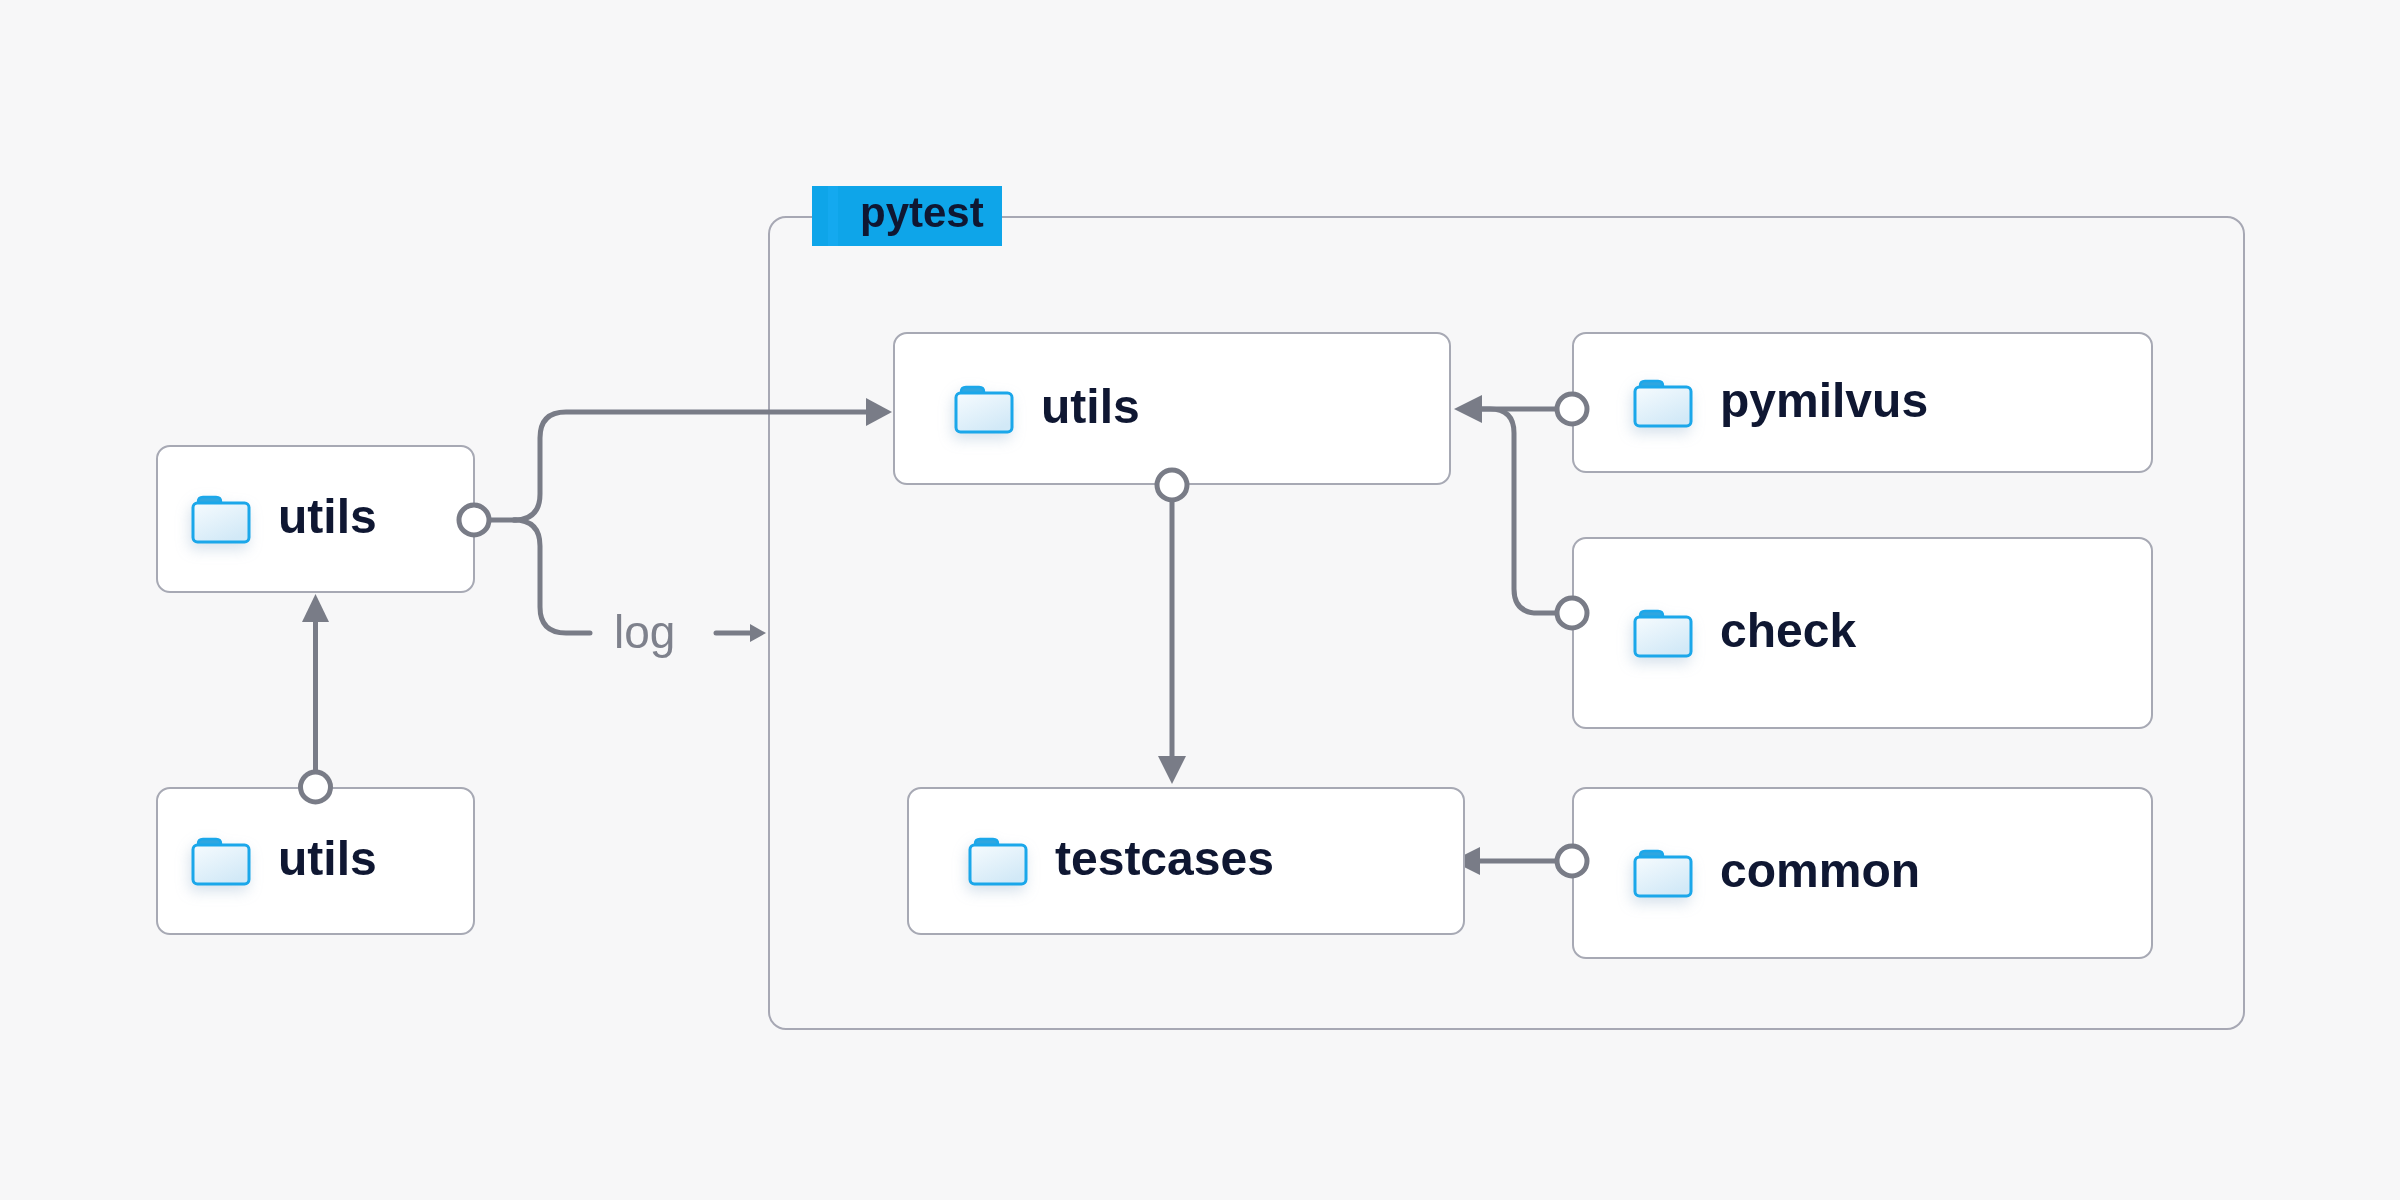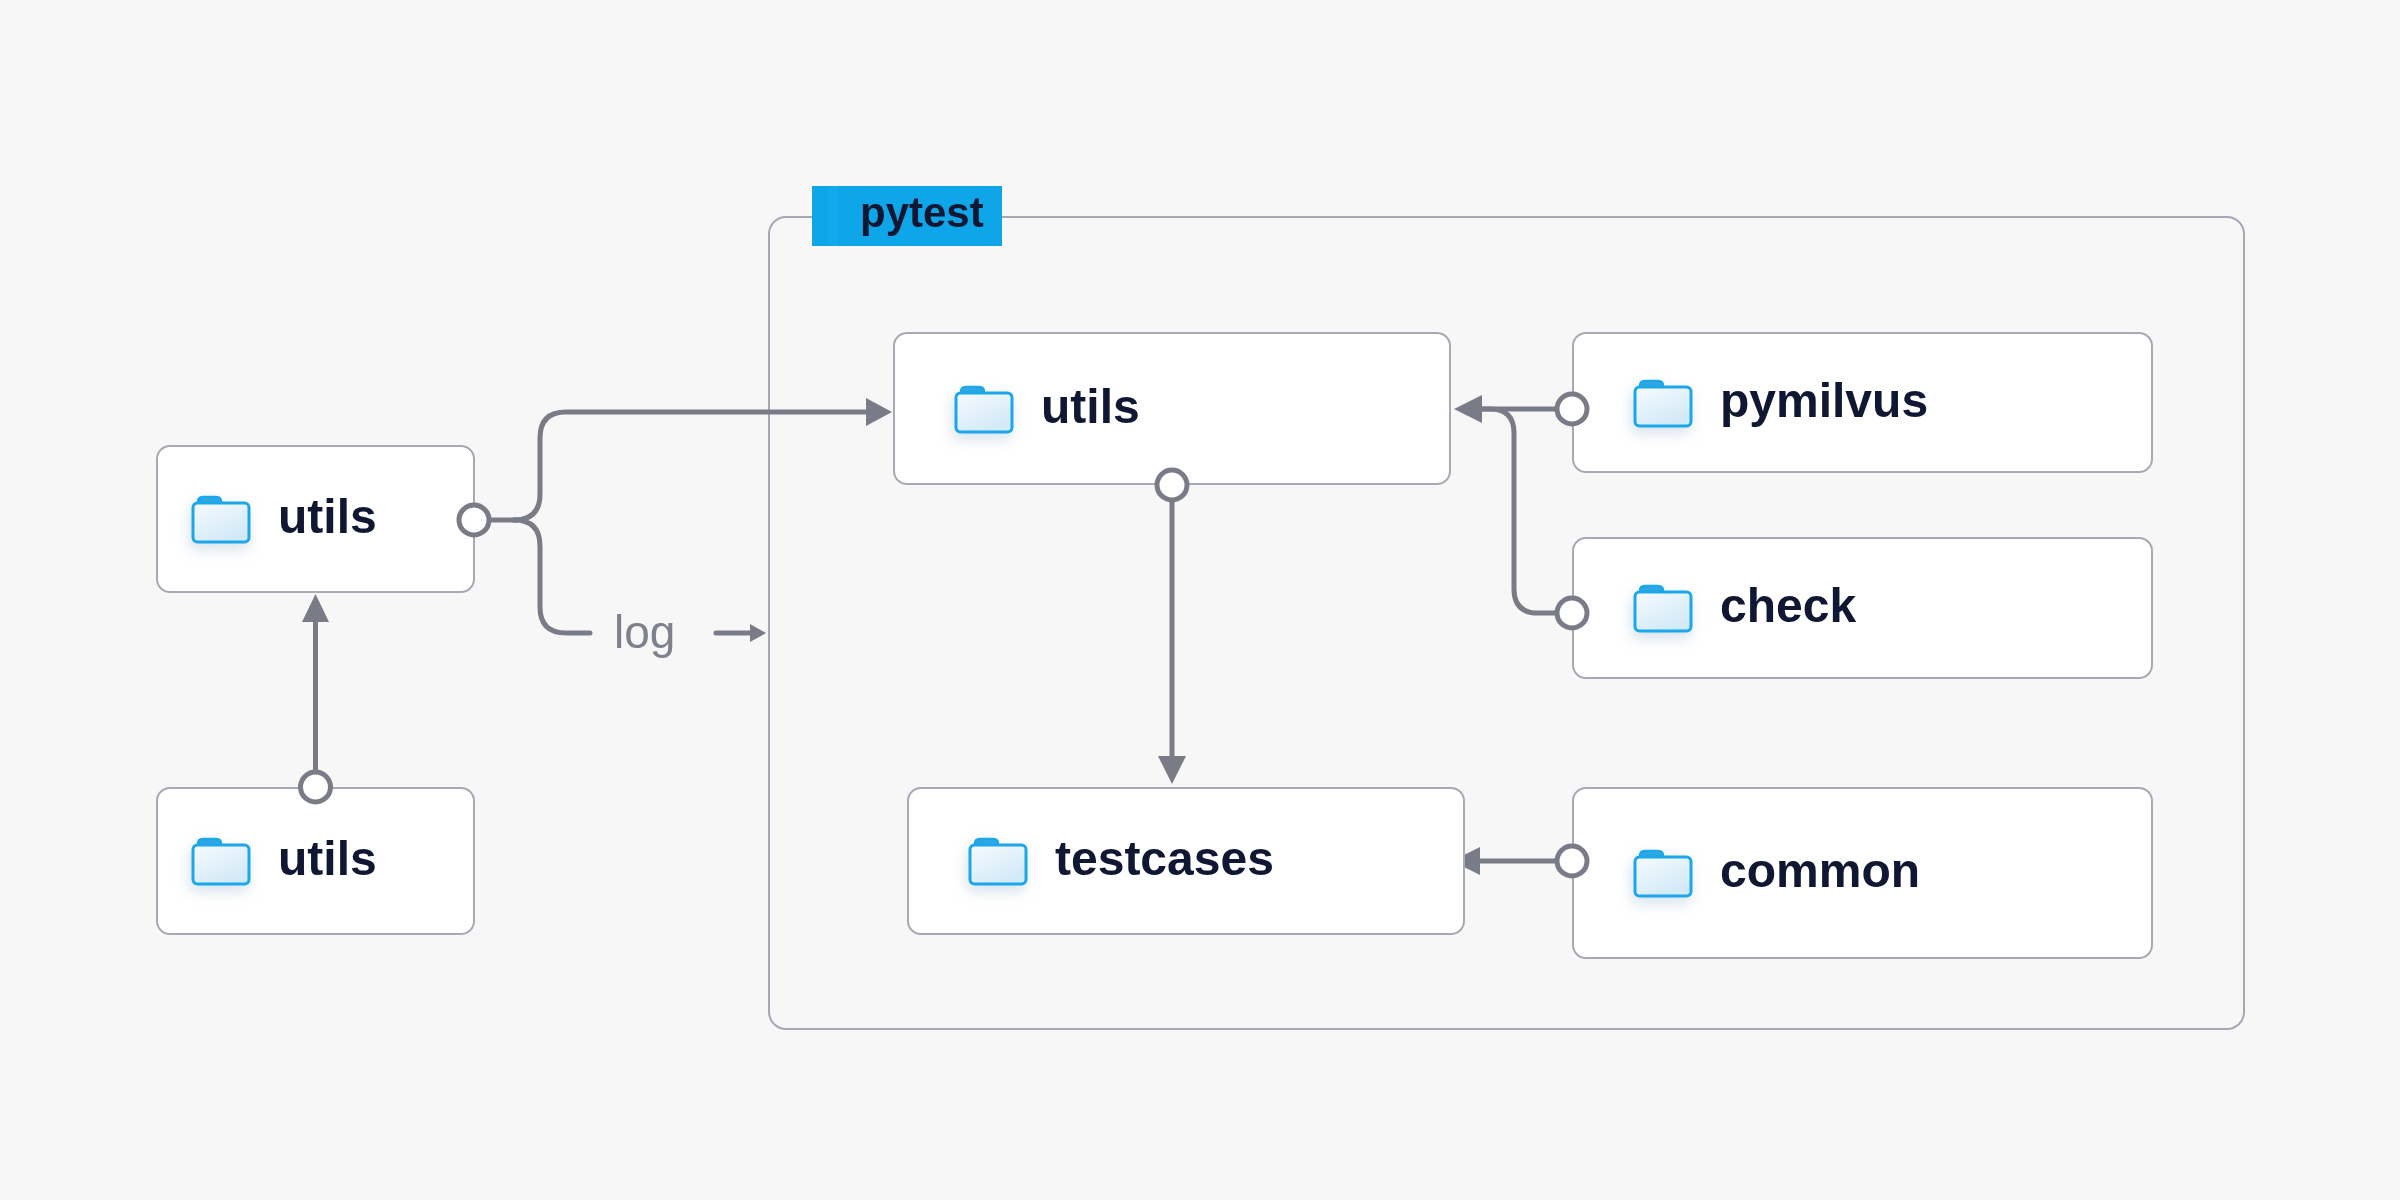--- a/index.html
+++ b/index.html
@@ -78,21 +78,21 @@
     color: #0f1732;
     line-height: 1;
     padding-bottom: 4px;
     white-space: nowrap;
   }
   .node .folder { filter: drop-shadow(-2px 6px 7px rgba(110,150,185,0.28)); }
   #node-utils     { left: 156px;  top: 445px; width: 319px; height: 148px; }
   #node-config    { left: 156px;  top: 787px; width: 319px; height: 148px; }
   #node-base      { left: 893px;  top: 332px; width: 558px; height: 153px; }
   #node-pymilvus  { left: 1572px; top: 332px; width: 581px; height: 141px; }
-  #node-check     { left: 1572px; top: 537px; width: 581px; height: 142px; text-align: center; }
+  #node-check     { left: 1572px; top: 537px; width: 581px; height: 192px; text-align: center; }
   #node-testcases { left: 907px;  top: 787px; width: 558px; height: 148px; }
   #node-common    { left: 1572px; top: 787px; width: 581px; height: 172px; }
   
   .edge-label {
     position: absolute;
     left: 606px; top: 604px;
     font-size: 46px;
     font-weight: 500;
     color: #7e818c;
     line-height: 56px;

